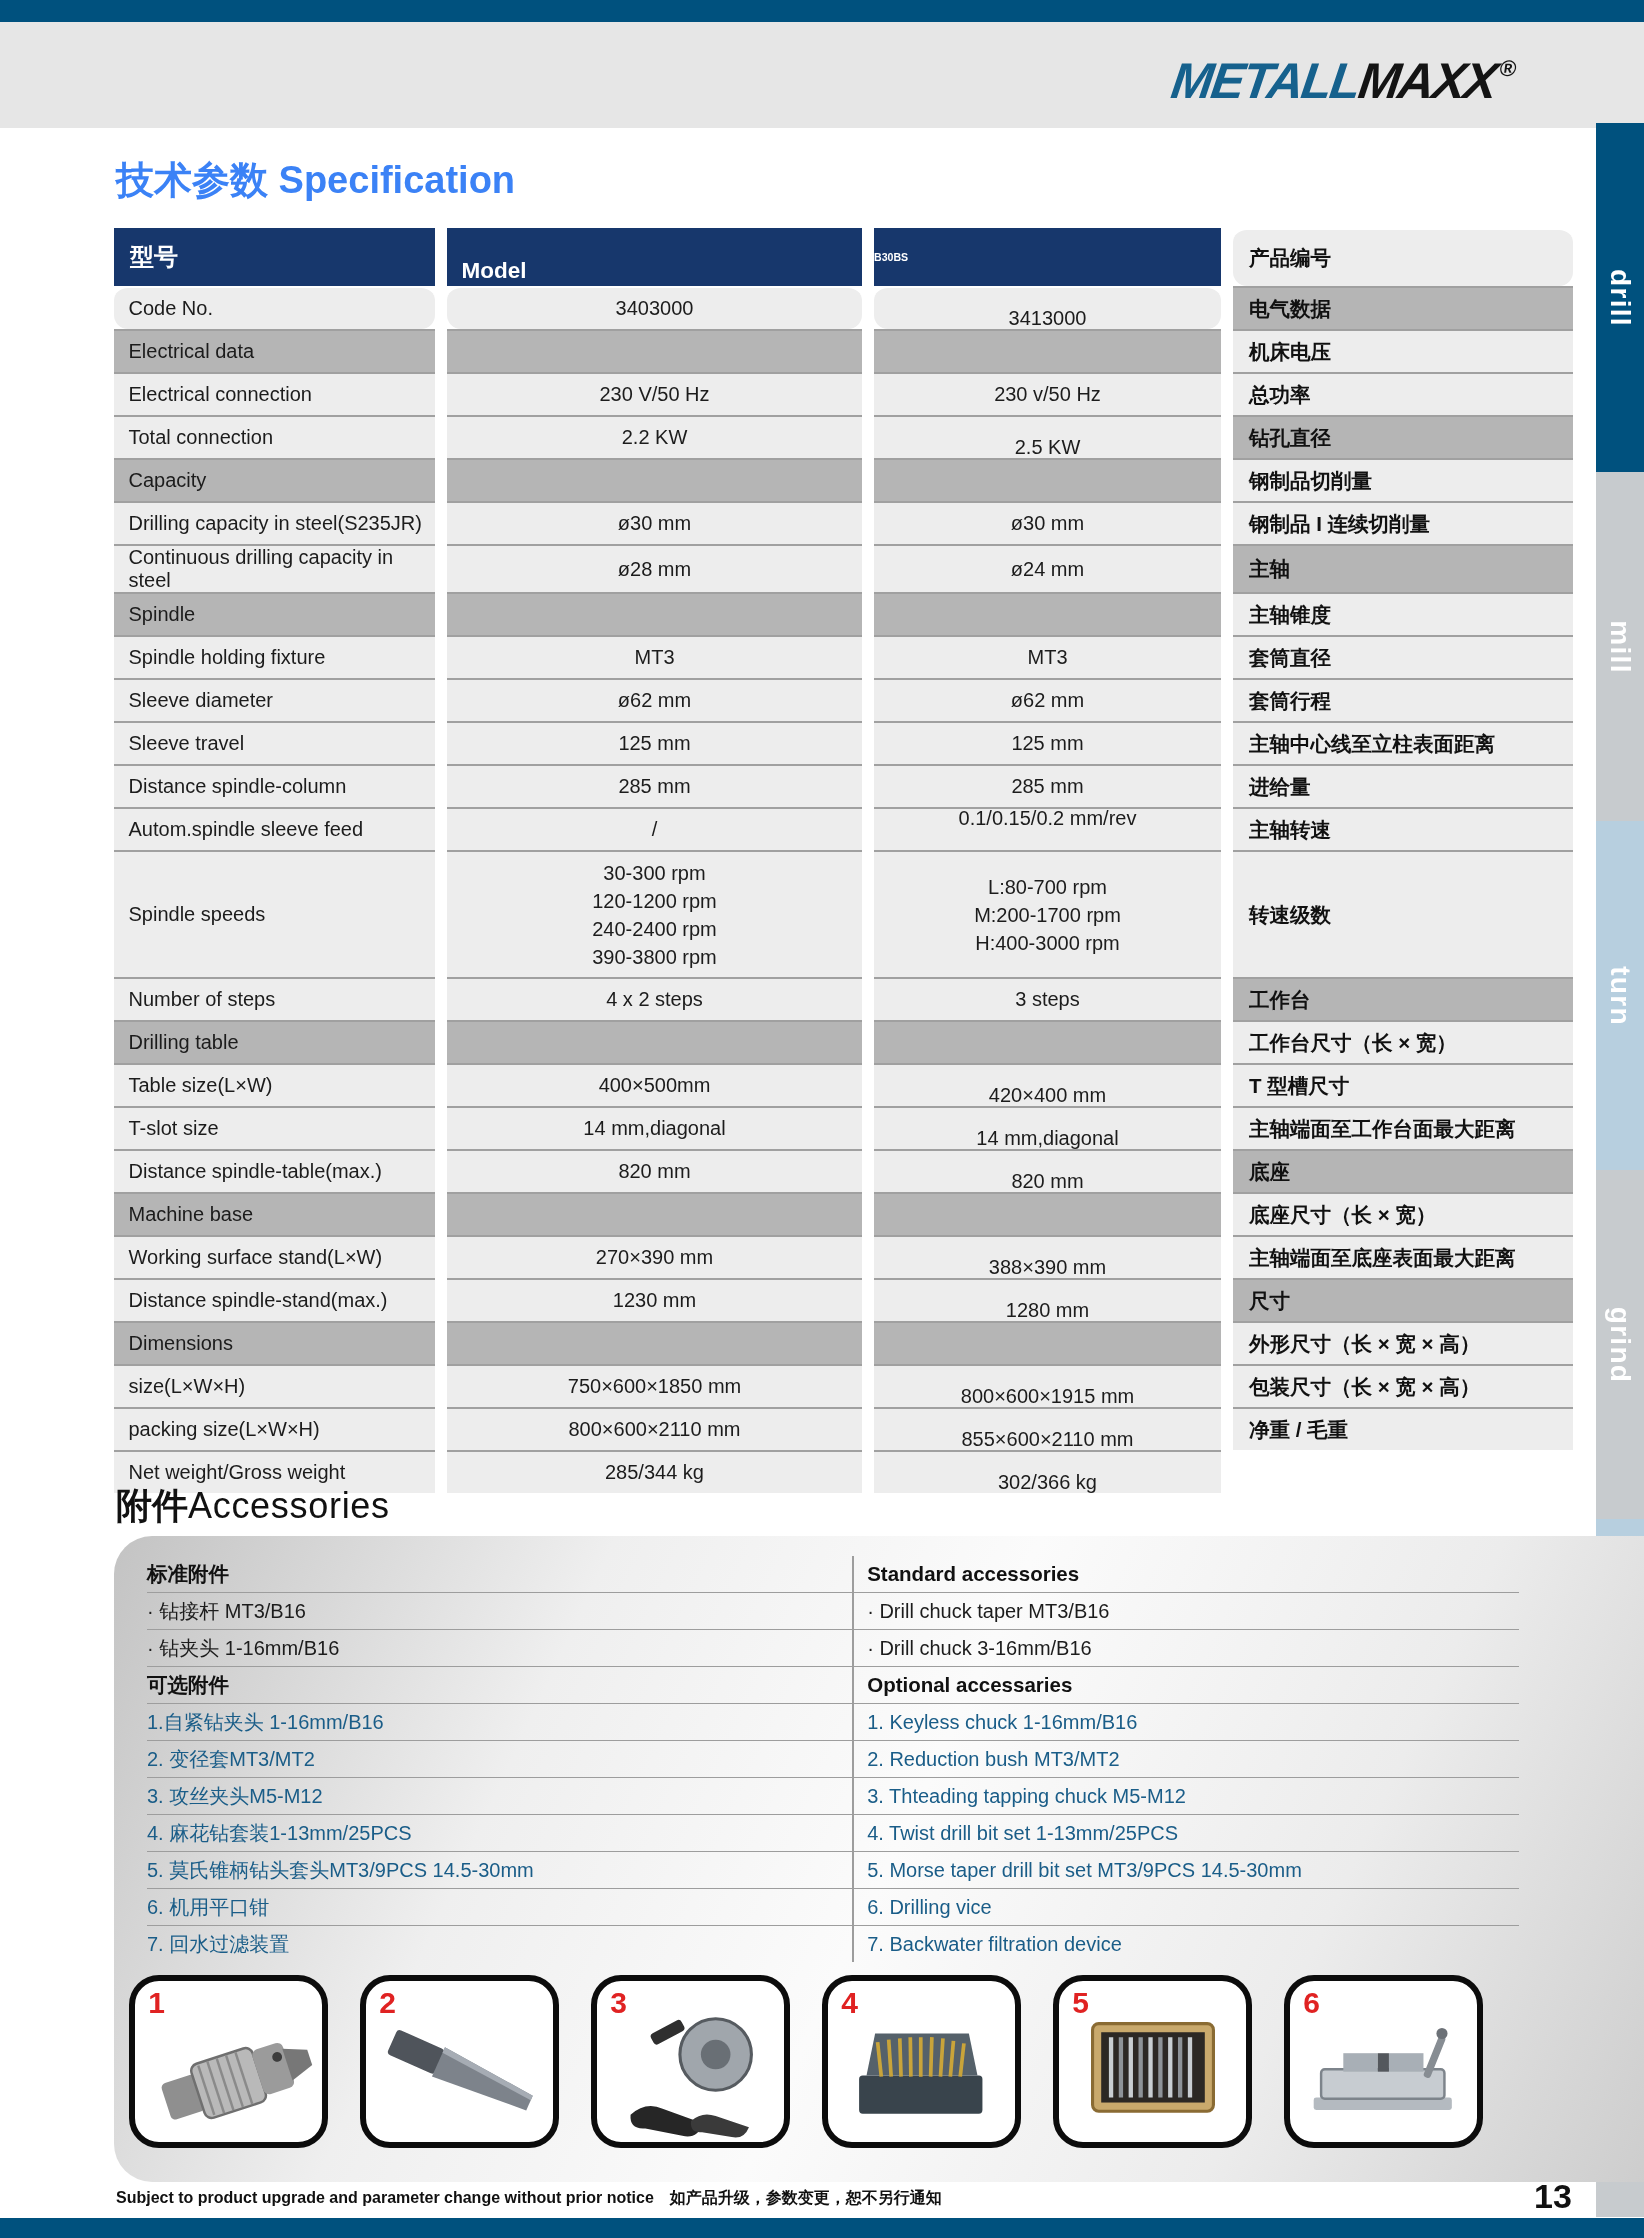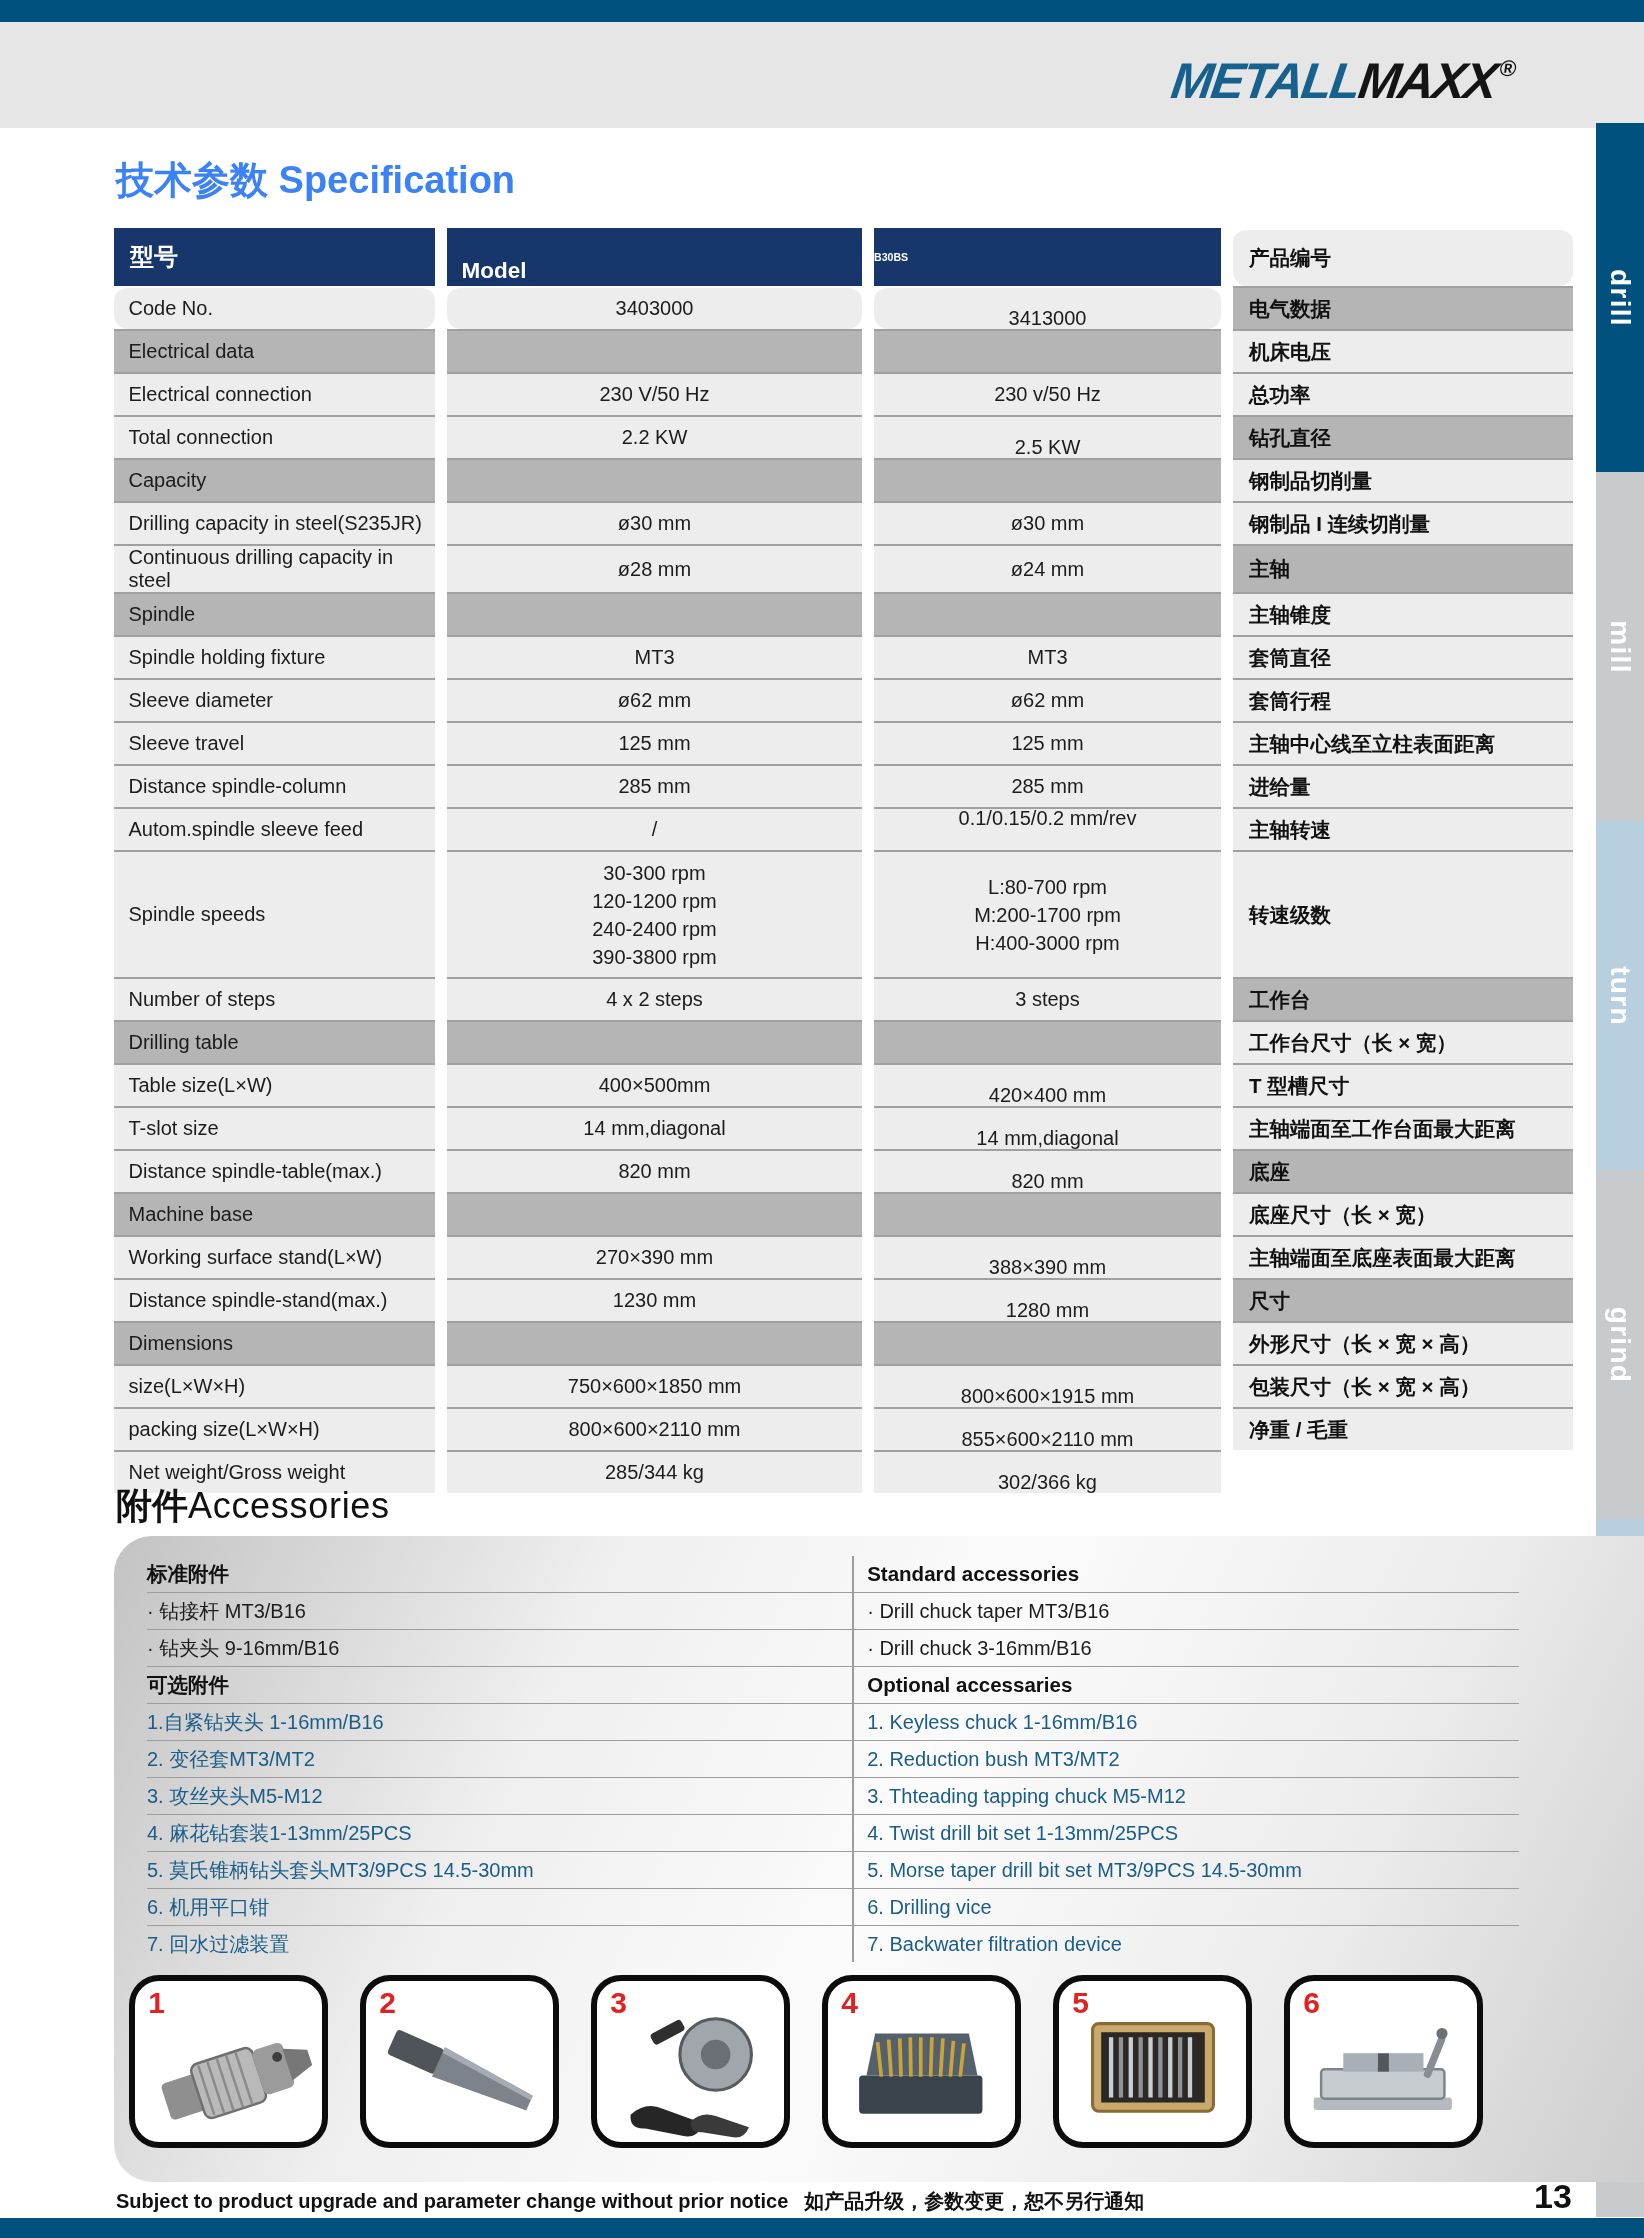--- a/index.html
+++ b/index.html
@@ -58,21 +58,21 @@
   .acc-cell.last{border-bottom:none;}
 
   
   .cards{position:absolute;left:15px;top:439px;display:flex;gap:32px;}
   .card{position:relative;width:199px;height:173px;background:#ffffff;border:6px solid #0c0c0c;
         border-radius:30px;box-sizing:border-box;overflow:hidden;}
   .card .num{position:absolute;left:13.2px;top:5.3px;color:#e02222;font-size:30px;font-weight:700;}
   .card svg{position:absolute;left:0;bottom:0;}
 
   
-  .footer-note{position:absolute;left:116px;top:2188px;font-size:20px;font-weight:700;color:#111;white-space:nowrap;}
+  .footer-note{position:absolute;left:116px;top:2188px;font-size:16px;font-weight:700;color:#111;white-space:nowrap;}
   .footer-note .zh{margin-left:16px;}
   .page-number{position:absolute;left:1534px;top:2177px;font-size:34px;font-weight:800;color:#111;}
 </style>
 </head>
 <body>
 
 <div id="page">
 
   <div class="top-bar"></div>
 
@@ -420,21 +420,21 @@
   <div class="acc-title">
     <span class="zh">附件</span><span class="en">Accessories</span>
   </div>
 
   <div class="acc-panel">
     <div class="acc-list">
         <div class="acc-cell hdr">标准附件</div>
         <div class="acc-cell right hdr">Standard accessories</div>
         <div class="acc-cell ">· 钻接杆 MT3/B16</div>
         <div class="acc-cell right ">· Drill chuck taper MT3/B16</div>
-        <div class="acc-cell ">· 钻夹头 9-16mm/B16</div>
+        <div class="acc-cell ">· 钻夹头 1-16mm/B16</div>
         <div class="acc-cell right ">· Drill chuck 3-16mm/B16</div>
         <div class="acc-cell hdr">可选附件</div>
         <div class="acc-cell right hdr">Optional accessaries</div>
         <div class="acc-cell opt">1.自紧钻夹头 1-16mm/B16</div>
         <div class="acc-cell right opt">1. Keyless chuck 1-16mm/B16</div>
         <div class="acc-cell opt">2. 变径套MT3/MT2</div>
         <div class="acc-cell right opt">2. Reduction bush MT3/MT2</div>
         <div class="acc-cell opt">3. 攻丝夹头M5-M12</div>
         <div class="acc-cell right opt">3. Thteading tapping chuck M5-M12</div>
         <div class="acc-cell opt">4. 麻花钻套装1-13mm/25PCS</div>

